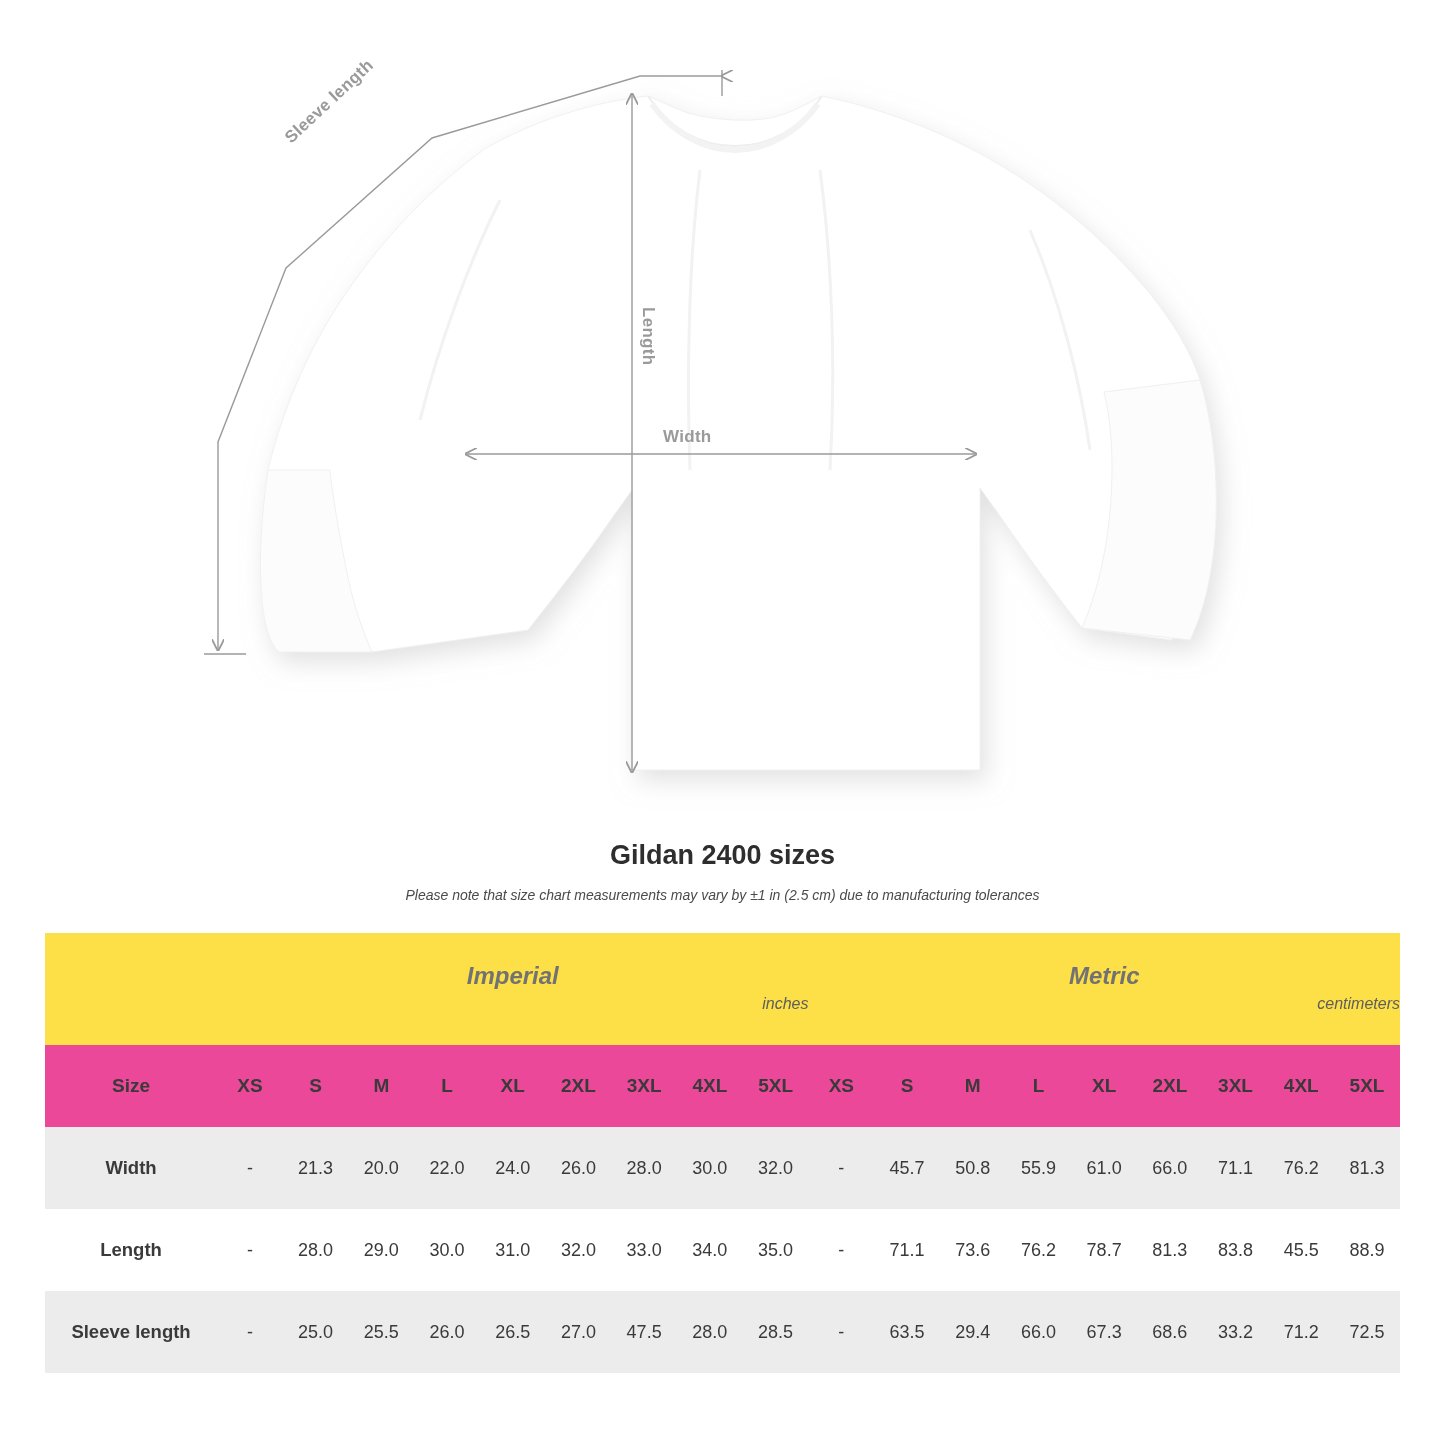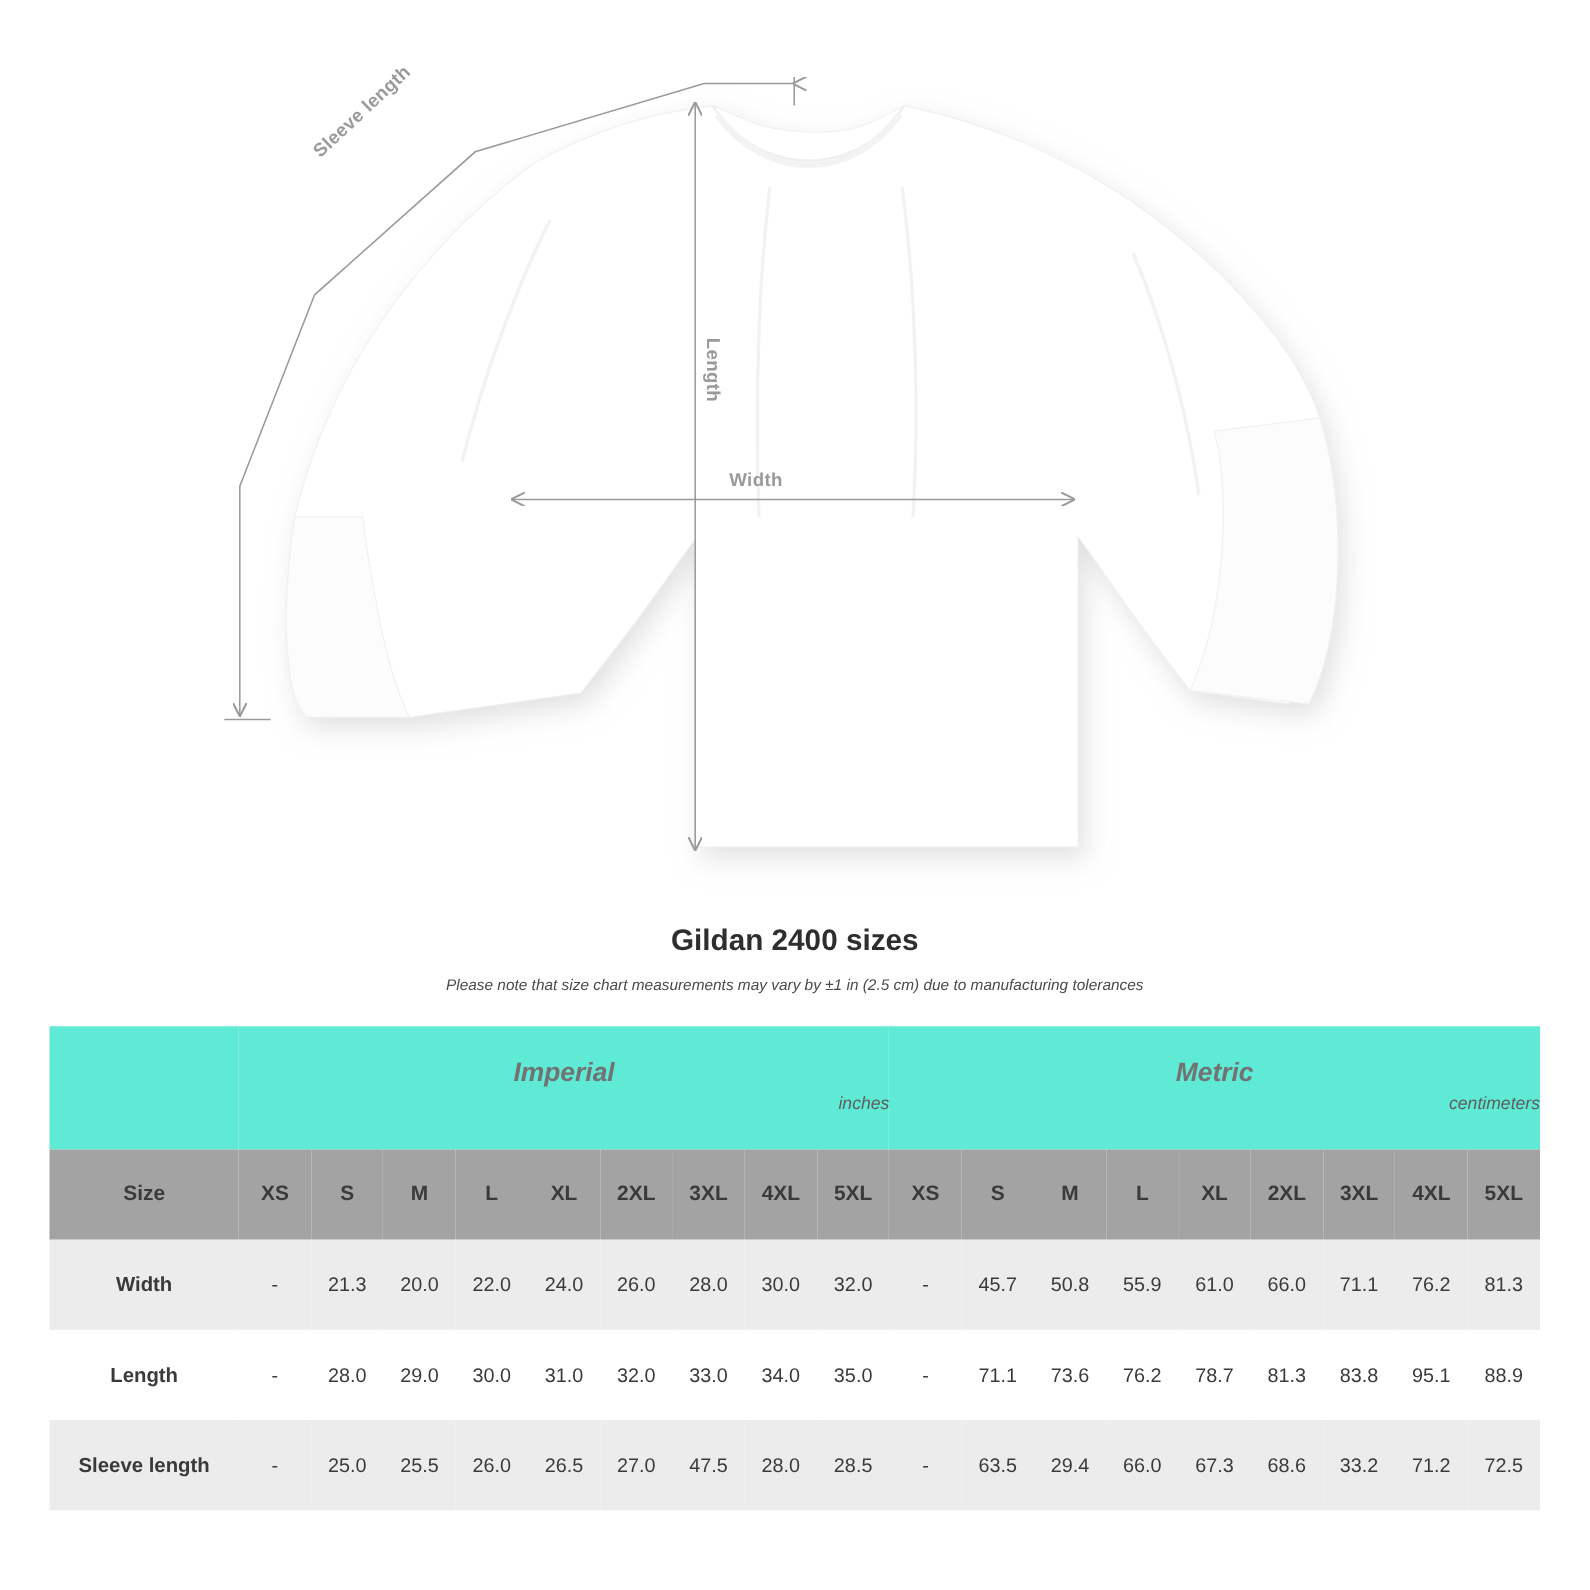--- a/index.html
+++ b/index.html
@@ -73,21 +73,21 @@
   table.size-table {
     border-collapse: collapse;
     width: 1355px;
     table-layout: fixed;
   }
   table.size-table td, table.size-table th {
     text-align: center;
     vertical-align: middle;
   }
   .unit-head td {
-    background: #5eead4;
+    background: #fde047;
     height: 112px;
     padding: 0;
   }
   .unit-name {
     font-size: 24px;
     font-style: italic;
     font-weight: bold;
     color: #727272;
     line-height: 1.25;
   }
@@ -96,21 +96,21 @@
     font-style: italic;
     color: #5e5e5e;
     line-height: 1.6;
     text-align: right;
   }
   .row-size td {
     height: 80px;
     font-size: 19px;
     font-weight: bold;
     color: #3a3a3a;
-    background: #a3a3a3;
+    background: #ec4899;
   }
   .row-data td {
     height: 80px;
     font-size: 18px;
     color: #3a3a3a;
   }
   .row-data .rowlab {
     font-weight: bold;
     font-size: 18.5px;
   }
@@ -292,21 +292,21 @@
         <td>33.0</td>
         <td>34.0</td>
         <td>35.0</td>
         <td>-</td>
         <td>71.1</td>
         <td>73.6</td>
         <td>76.2</td>
         <td>78.7</td>
         <td>81.3</td>
         <td>83.8</td>
-        <td>95.1</td>
+        <td>45.5</td>
         <td>88.9</td>
       </tr>
 
       <tr class="row-data row-shade">
         <td class="rowlab">Sleeve length</td>
         <td>-</td>
         <td>25.0</td>
         <td>25.5</td>
         <td>26.0</td>
         <td>26.5</td>

